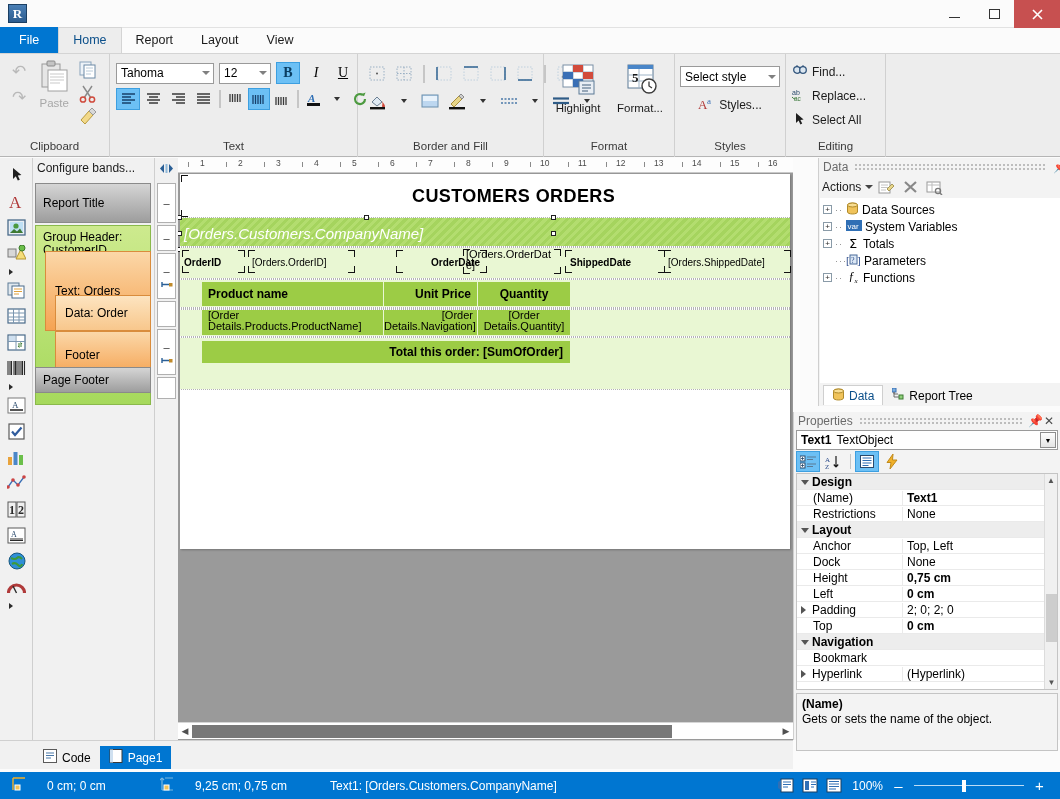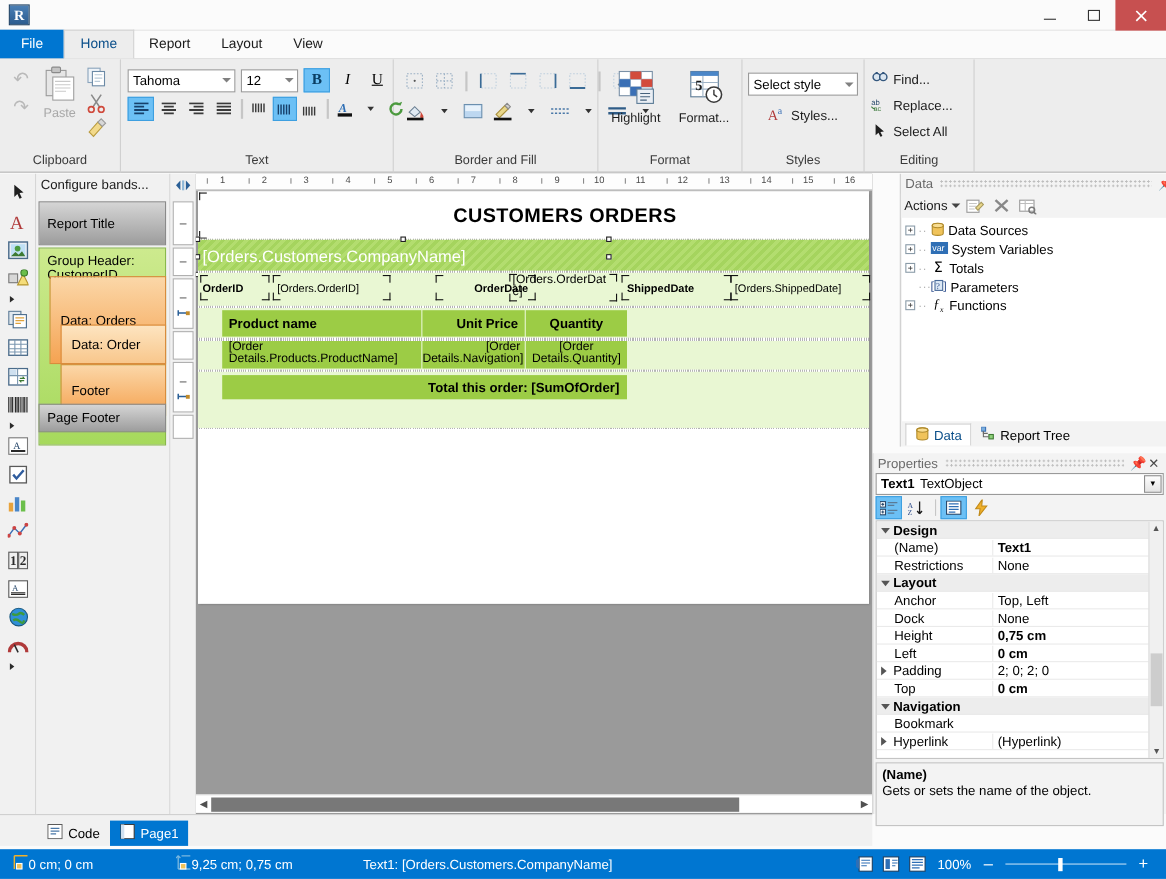--- a/index.html
+++ b/index.html
@@ -115,21 +115,21 @@
   .tickmark { position:absolute; top:4px; width:1px; height:5px; background:#8a8a8a; }
   .page { position:absolute; left:2px; top:16px; width:610px; height:375px; background:#fff;
      box-shadow:1px 1px 2px rgba(0,0,0,.25); }
 
   .bandarea { position:absolute; left:0; width:610px; }
   .dots { background-image:
       radial-gradient(#c8c8c8 0.6px, transparent 0.7px);
       background-size:8px 8px; background-position:2px 2px; }
   .b-title { top:0; height:44px; background:#fff; }
   .b-group { top:44px; height:30px;
-     background:repeating-linear-gradient(135deg,#b3dd6f 0 3px,#a5d45e 3px 6px); }
+     background:repeating-linear-gradient(135deg,#b3dd6f 0 3px,#a5d45e 3px 6px);font-style:italic; }
   .b-data1 { top:74px; height:32px; background:#e9f7d3; }
   .b-data2 { top:106px; height:58px; background:#e9f7d3; }
   .b-footer { top:164px; height:52px; background:#e9f7d3; }
   .b-pfooter { top:216px; height:19px; background:#fff; }
   .bandsep { position:absolute; left:0; width:610px; height:3px;
      background:repeating-linear-gradient(90deg,#fff 0 1px,#b4b4b4 1px 2px); }
 
   .title-text { position:absolute; left:232px; top:12px; font-size:18px; font-weight:bold;
      letter-spacing:.4px; color:#000; }
 
@@ -208,21 +208,21 @@
   .desc-t { font-weight:bold; font-size:12px; }
   .desc-b { font-size:12px; margin-top:1px; }
 
   
   .doctabs { position:absolute; left:0; top:740px; width:793px; height:29px;
      background:#f1f1f1; border-top:1px solid #d0d0d0; display:flex; align-items:flex-end; padding-left:34px; }
   .dtab { height:23px; display:flex; align-items:center; gap:5px; padding:0 9px; font-size:12px; cursor:default; }
   .dtab.active { background:#0076d1; color:#fff; }
   .statusbar { position:absolute; left:0; top:772px; width:1060px; height:27px;
      background:#0076d1; color:#fff; display:flex; align-items:center; font-size:12px; }
-  .sb-item { display:flex; align-items:center; gap:0; }
+  .sb-item { display:flex; align-items:center; gap:21px; }
   .zoomgroup { margin-left:auto; display:flex; align-items:center; gap:7px; padding-right:12px; }
   .zbtn { width:17px;height:17px;display:flex;align-items:center;justify-content:center; cursor:default; }
   .zslider { width:110px; height:12px; position:relative; display:flex; align-items:center; }
   .zslider .track { width:100%; height:1px; background:#bcdcf5; }
   .zslider .knob { position:absolute; left:48px; width:4px; height:12px; background:#fff; }
 </style>
 </head>
 <body>
 
 <div class="app">
@@ -681,21 +681,21 @@
 
   <div class="bands">
     <div class="bands-head">Configure bands...</div>
     <div class="band band-title">
       <span>Report Title</span>
     </div>
     <div class="band band-group">
       <span style="display:inline-block;width:90px">Group Header: CustomerID</span>
     </div>
     <div class="band band-data1">
-      <span>Data: Orders</span>
+      <span>Text: Orders</span>
     </div>
     <div class="band band-data2">
       <span>Data: Order</span>
     </div>
     <div class="band band-footer">
       <span>Footer</span>
     </div>
     <div class="band band-pfooter">
       <span>Page Footer</span>
     </div>

